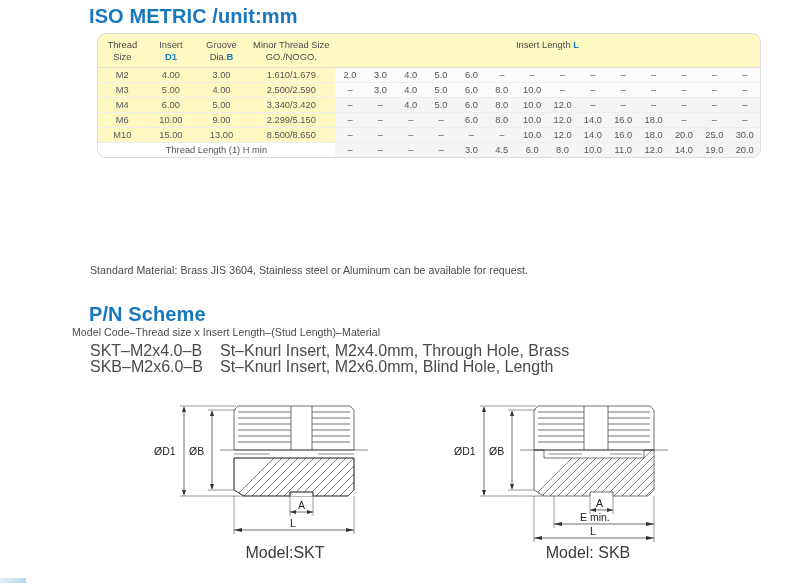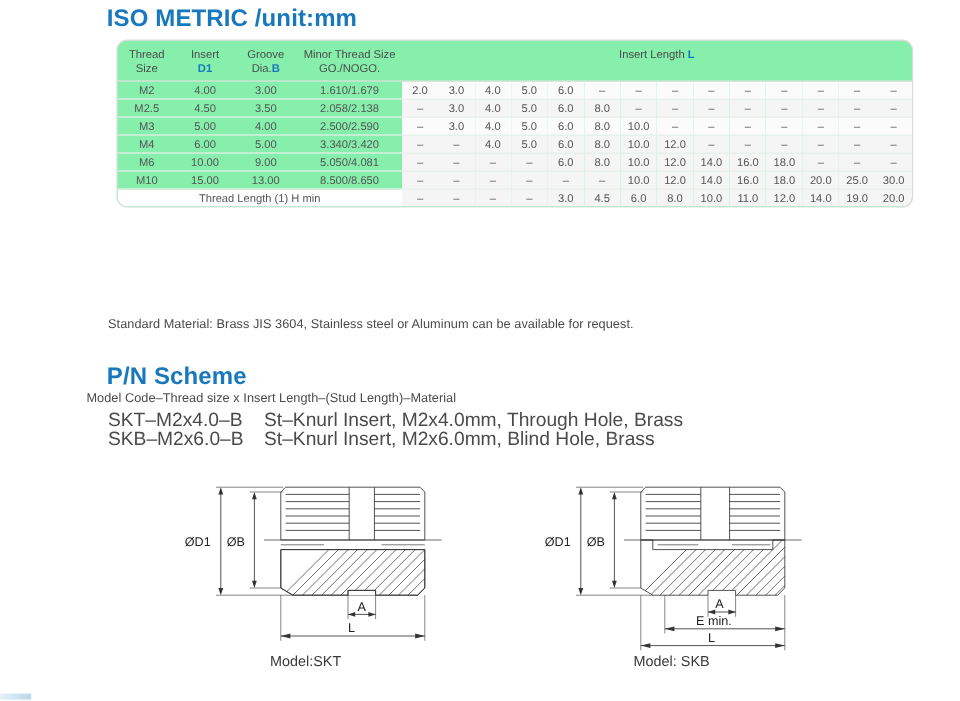--- a/index.html
+++ b/index.html
@@ -35,21 +35,21 @@
   }
 
   
   #spec-card {
     position: absolute;
     left: 97px;
     top: 33px;
     width: 664px;
     border: 1px solid #dcdcdc;
     border-radius: 9px;
-    background: #86efac;
+    background: #fef9c3;
     box-sizing: border-box;
     overflow: hidden;
   }
   table.spec {
     border-collapse: collapse;
     width: 100%;
     font-size: 9.3px;
     color: #555555;
   }
   table.spec th, table.spec td {
@@ -139,22 +139,23 @@
   
   .drawing {
     position: absolute;
     top: 398px;
   }
   #drawing-skt { left: 132px; }
   #drawing-skb { left: 432px; }
   .model-caption {
     position: absolute;
     top: 544px;
-    font-size: 12px;
+    font-size: 16px;
     color: #3a3a3a;
+    text-align: center;
   }
   #caption-skt { left: 225px; width: 120px; }
   #caption-skb { left: 528px; width: 120px; }
 
   #page-edge {
     position: absolute;
     left: 0;
     top: 578px;
     width: 26px;
     height: 5px;
@@ -226,40 +227,20 @@
           <td class="len">–</td>
           <td class="len">–</td>
           <td class="len">–</td>
           <td class="len">–</td>
           <td class="len">–</td>
           <td class="len">–</td>
           <td class="len">–</td>
           <td class="len">–</td>
           <td class="len">–</td>
         </tr>
-        <tr class="alt">
-          <td>M2.5</td>
-          <td>4.50</td>
-          <td>3.50</td>
-          <td>2.058/2.138</td>
-          <td class="len">–</td>
-          <td class="len">3.0</td>
-          <td class="len">4.0</td>
-          <td class="len">5.0</td>
-          <td class="len">6.0</td>
-          <td class="len">8.0</td>
-          <td class="len">–</td>
-          <td class="len">–</td>
-          <td class="len">–</td>
-          <td class="len">–</td>
-          <td class="len">–</td>
-          <td class="len">–</td>
-          <td class="len">–</td>
-          <td class="len">–</td>
-        </tr>
         <tr>
           <td>M3</td>
           <td>5.00</td>
           <td>4.00</td>
           <td>2.500/2.590</td>
           <td class="len">–</td>
           <td class="len">3.0</td>
           <td class="len">4.0</td>
           <td class="len">5.0</td>
           <td class="len">6.0</td>
@@ -290,21 +271,21 @@
           <td class="len">–</td>
           <td class="len">–</td>
           <td class="len">–</td>
           <td class="len">–</td>
           <td class="len">–</td>
         </tr>
         <tr class="alt">
           <td>M6</td>
           <td>10.00</td>
           <td>9.00</td>
-          <td>5.050/4.081</td>
+          <td>2.299/5.150</td>
           <td class="len">–</td>
           <td class="len">–</td>
           <td class="len">–</td>
           <td class="len">–</td>
           <td class="len">6.0</td>
           <td class="len">8.0</td>
           <td class="len">10.0</td>
           <td class="len">12.0</td>
           <td class="len">14.0</td>
           <td class="len">16.0</td>
@@ -357,21 +338,21 @@
 <div id="material-note" class="body-text">Standard Material: Brass JIS 3604, Stainless steel or Aluminum can be available for request.</div>
 
 <div id="pn-heading" class="section-heading">P/N Scheme</div>
 
 <div id="pn-format" class="body-text">Model Code–Thread size x Insert Length–(Stud Length)–Material</div>
 
 <div id="pn-row-0" class="pn-row">
   <span class="code">SKT–M2x4.0–B</span><span>St–Knurl Insert, M2x4.0mm, Through Hole, Brass</span>
 </div>
 <div id="pn-row-1" class="pn-row">
-  <span class="code">SKB–M2x6.0–B</span><span>St–Knurl Insert, M2x6.0mm, Blind Hole, Brass</span>
+  <span class="code">SKB–M2x6.0–B</span><span>St–Knurl Insert, M2x6.0mm, Blind Hole, Length</span>
 </div>
 
 <div id="drawing-skt" class="drawing">
 <svg width="250" height="150" viewBox="0 0 250 150" xmlns="http://www.w3.org/2000/svg">
   <g stroke="#333" stroke-width="0.7" fill="none" shape-rendering="geometricPrecision">
 
     <path d="M 106 8 L 218 8 L 222 12 L 222 52 L 102 52 L 102 12 Z" fill="#ffffff"></path>
 
     <line x1="106" y1="14" x2="159" y2="14"></line>
     <line x1="106" y1="20" x2="159" y2="20"></line>

